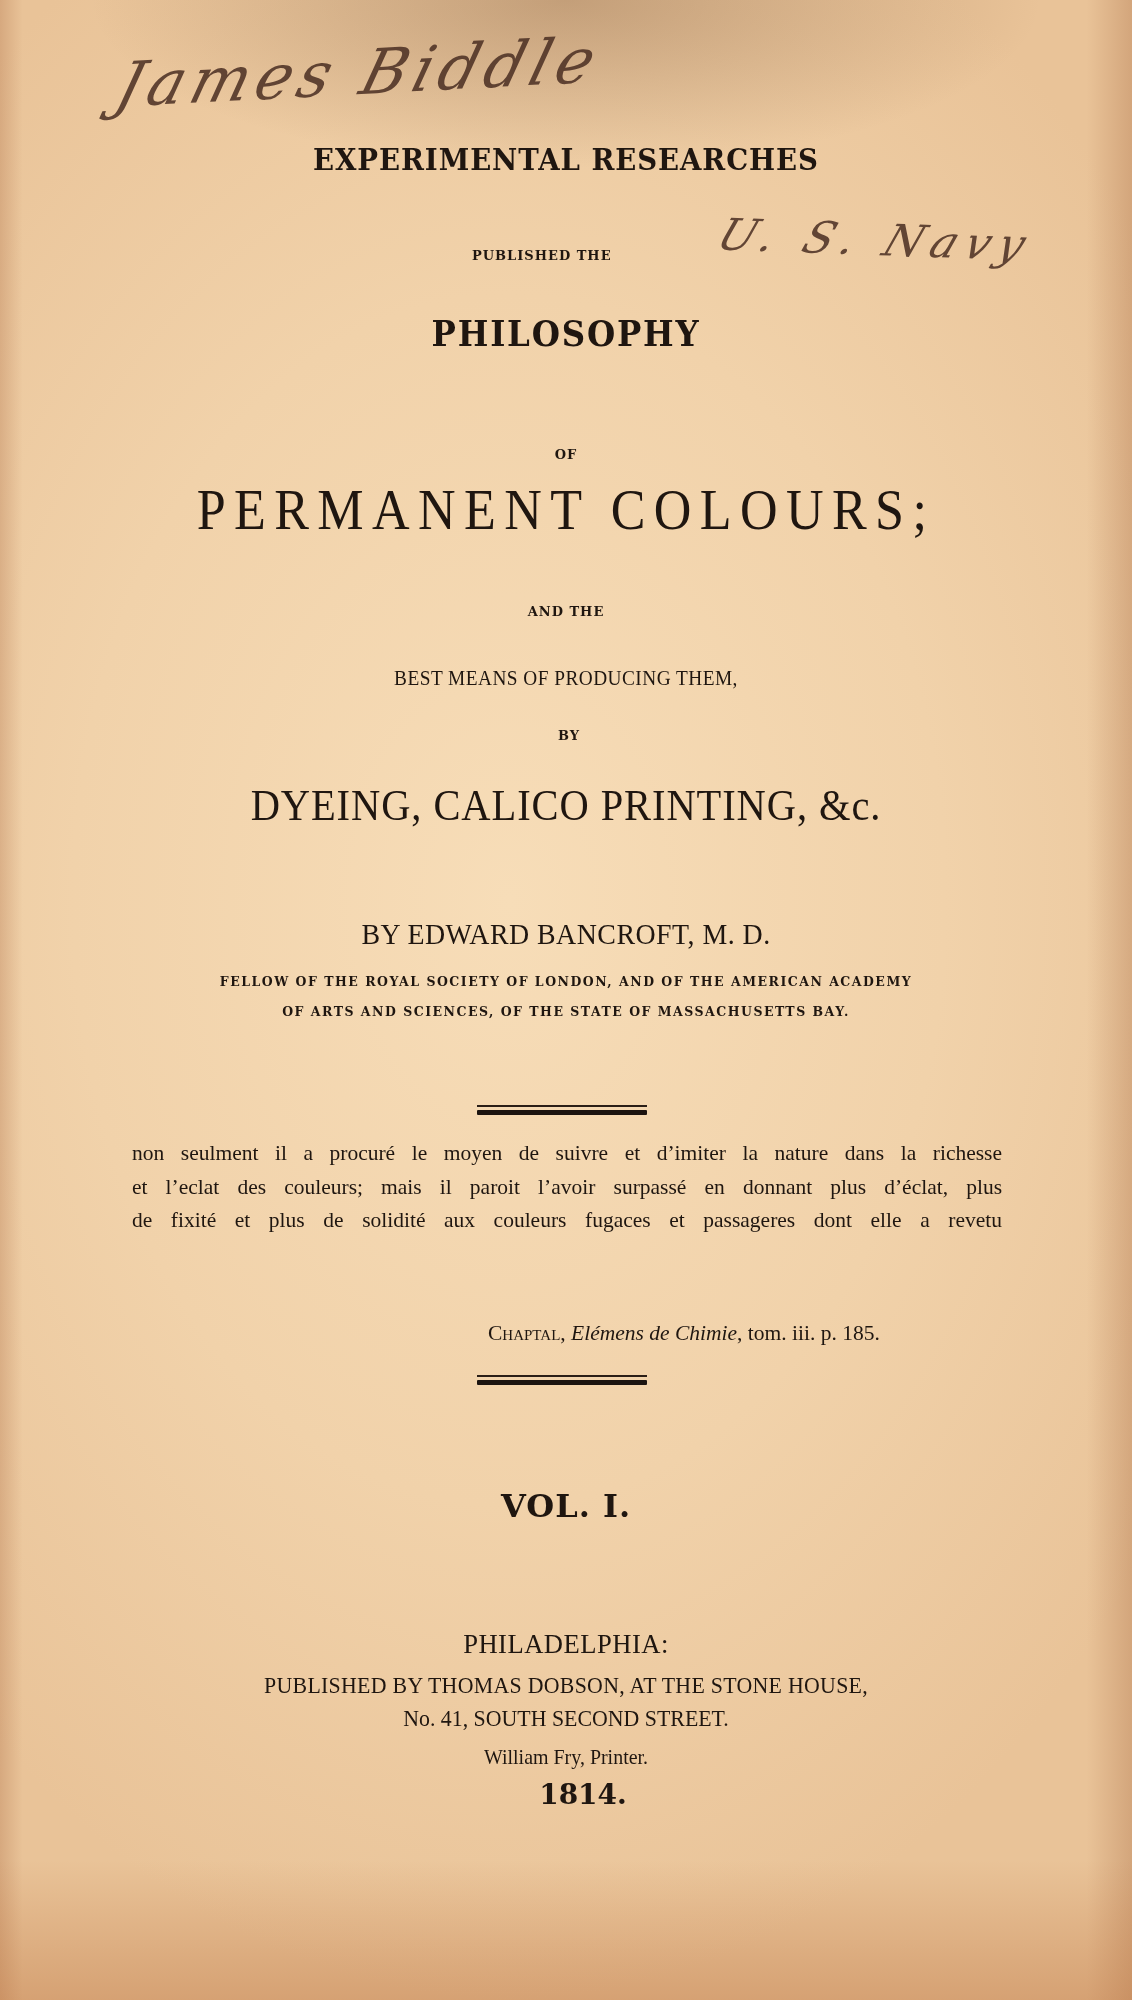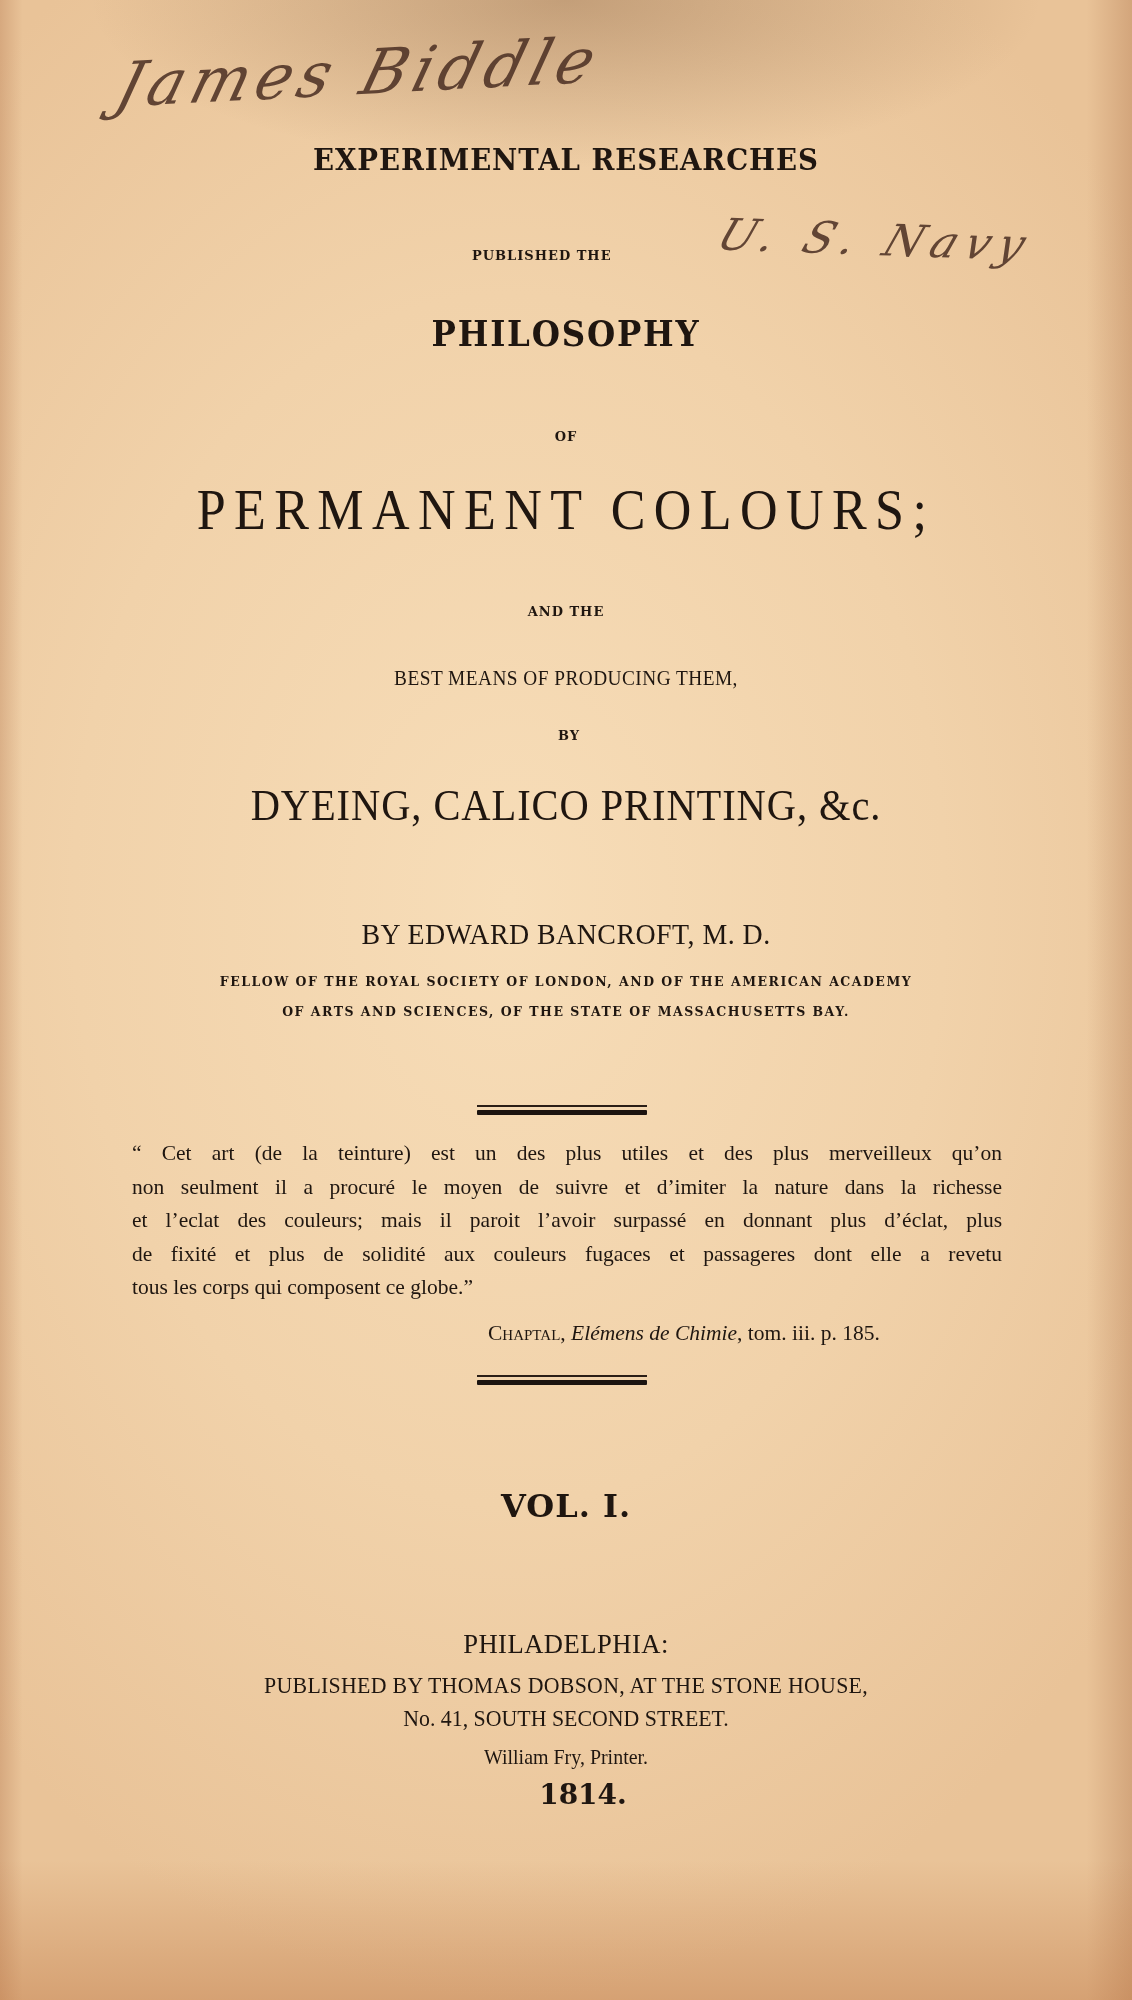--- a/index.html
+++ b/index.html
@@ -75,21 +75,21 @@
     }
     .t-philosophy {
       top: 312px;
       font-family: "DejaVu Serif", serif;
       font-weight: bold;
       font-size: 36px;
       letter-spacing: 2px;
       transform: scaleX(0.9);
     }
     .t-of {
-      top: 429px;
+      top: 447px;
     }
     .t-permanent {
       top: 478px;
       font-family: "Liberation Serif", serif;
       font-size: 56px;
       letter-spacing: 9px;
       transform: scaleX(0.93);
     }
     .t-andthe {
       top: 604px;
@@ -248,25 +248,23 @@
   <div class="abs t-author">BY EDWARD BANCROFT, M. D.</div>
   <div class="abs t-fellow-1">FELLOW OF THE ROYAL SOCIETY OF LONDON, AND OF THE AMERICAN ACADEMY</div>
   <div class="abs t-fellow-2">OF ARTS AND SCIENCES, OF THE STATE OF MASSACHUSETTS BAY.</div>
 
   <div class="rule rule-1">
     <div class="thin"></div>
     <div class="thick"></div>
   </div>
 
   <div class="quote">
-    <span class="line"><span>“ Cet art (de la teinture) est un des plus utiles et des plus merveilleux qu’on</span></span>
     <span class="line"><span>non seulment il a procuré le moyen de suivre et d’imiter la nature dans la richesse</span></span>
     <span class="line"><span>et l’eclat des couleurs; mais il paroit l’avoir surpassé en donnant plus d’éclat, plus</span></span>
     <span class="line"><span>de fixité et plus de solidité aux couleurs fugaces et passageres dont elle a revetu</span></span>
-    <span class="line last"><span>tous les corps qui composent ce globe.”</span></span>
   </div>
 
   <div class="citation">
     <span class="sc">Chaptal</span><span>, </span><span class="it">Elémens de Chimie</span><span>, tom. iii. p. 185.</span>
   </div>
 
   <div class="rule rule-2">
     <div class="thin"></div>
     <div class="thick"></div>
   </div>

